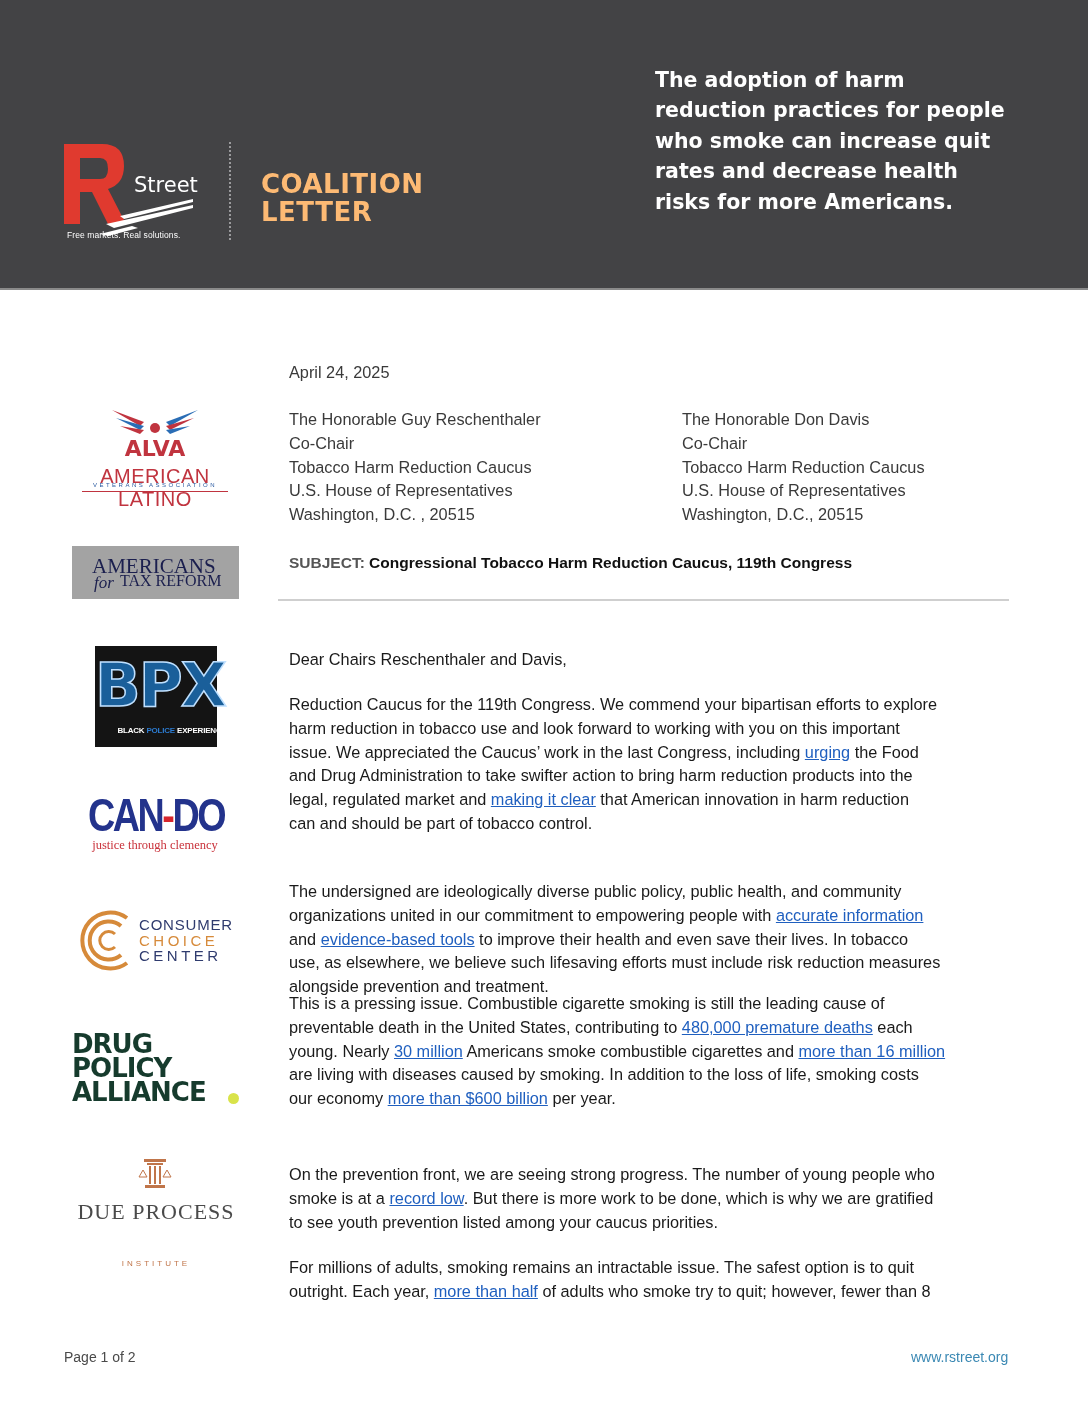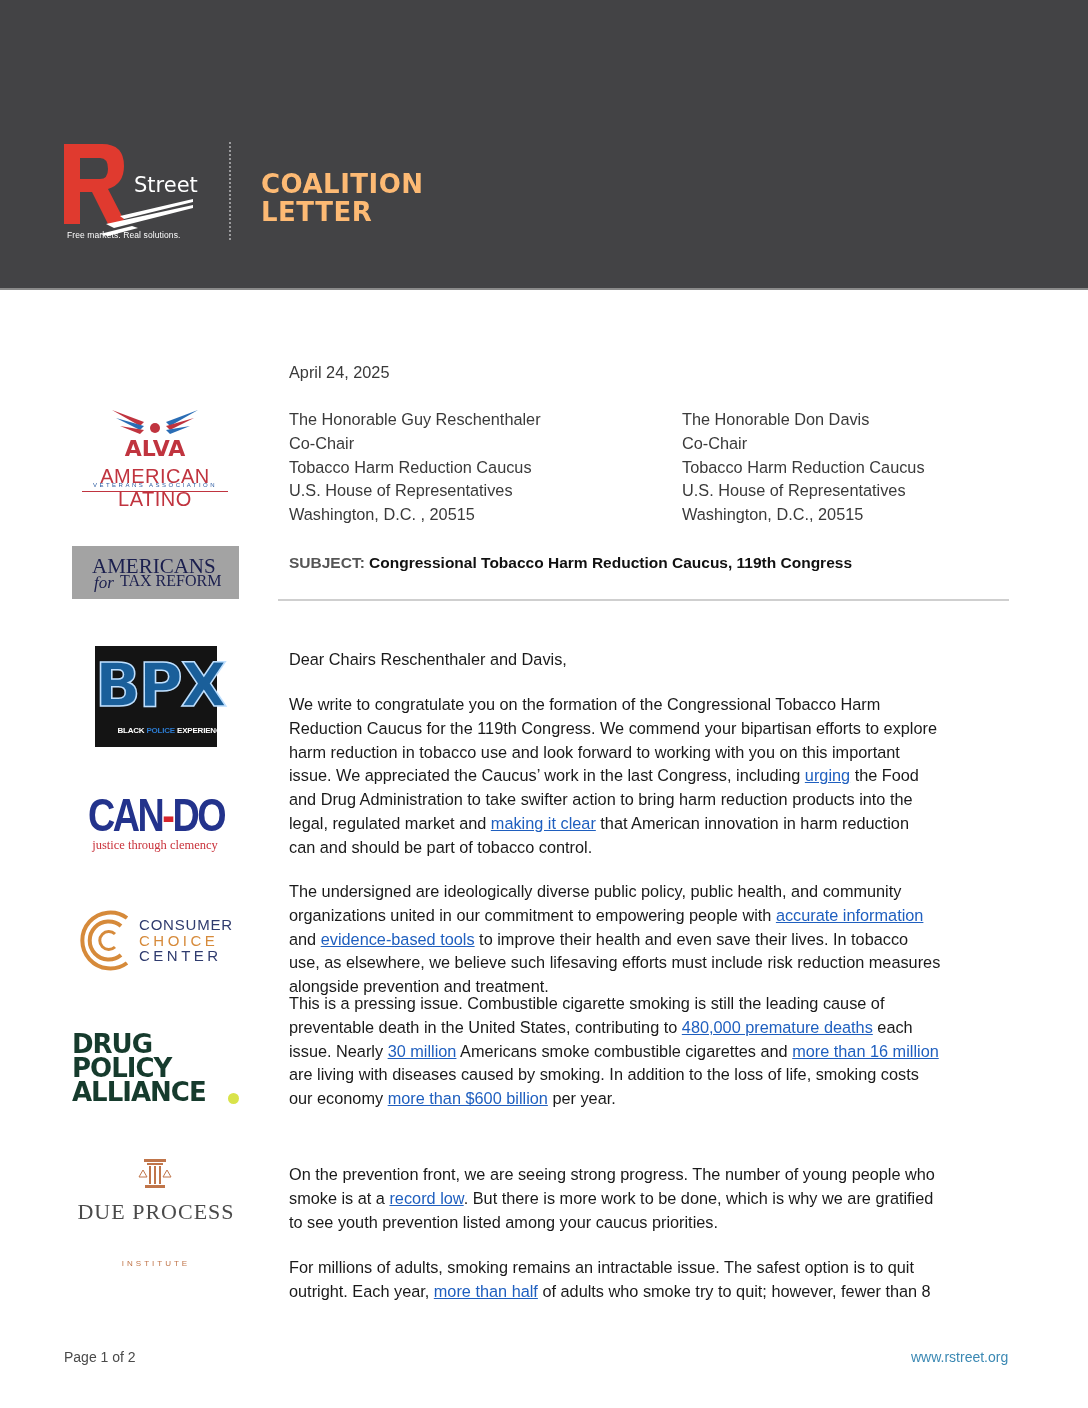--- a/index.html
+++ b/index.html
@@ -170,20 +170,21 @@
     <polygon points="58,74 131,57 131,60 62,77" fill="#ffffff"></polygon>
     <polygon points="38,92 70,84 76,86 46,94" fill="#ffffff"></polygon>
   </svg>
   <div style="position:absolute;left:134px;top:173px;font-size:21px;color:#fff;font-family:'DejaVu Sans',sans-serif;">Street</div>
   <div class="rstreet-tagline">Free markets. Real solutions.</div>
   <div class="header-divider"></div>
   <div class="coalition-title">
     <div>COALITION</div>
     <div>LETTER</div>
   </div>
+  <div class="header-quote">The adoption of harm reduction practices for people who smoke can increase quit rates and decrease health risks for more Americans.</div>
 </div>
 
 <div class="logo logo-alva">
   <svg class="alva-mark" viewBox="0 0 90 50">
     <polygon points="2,2 34,14 30,18" fill="#c0343f"></polygon>
     <polygon points="6,10 34,18 30,22" fill="#2a6db5"></polygon>
     <polygon points="10,18 34,22 30,26" fill="#c0343f"></polygon>
     <polygon points="88,2 56,14 60,18" fill="#2a6db5"></polygon>
     <polygon points="84,10 56,18 60,22" fill="#c0343f"></polygon>
     <polygon points="80,18 56,22 60,26" fill="#2a6db5"></polygon>
@@ -269,41 +270,40 @@
   <span class="label">SUBJECT:</span>
   <span>Congressional Tobacco Harm Reduction Caucus, 119th Congress</span>
 </div>
 <div class="subject-rule"></div>
 
 <div class="para greeting">
   <span class="line">Dear Chairs Reschenthaler and Davis,</span>
 </div>
 
 <div class="para p1">
-  <span class="line">We write to congratulate you on the formation of the Congressional Tobacco Harm</span>
   <span class="line">Reduction Caucus for the 119th Congress. We commend your bipartisan efforts to explore</span>
   <span class="line">harm reduction in tobacco use and look forward to working with you on this important</span>
   <span class="line"><span>issue. We appreciated the Caucus’ work in the last Congress, including </span><a href="#">urging</a><span> the Food</span></span>
   <span class="line">and Drug Administration to take swifter action to bring harm reduction products into the</span>
   <span class="line"><span>legal, regulated market and </span><a href="#">making it clear</a><span> that American innovation in harm reduction</span></span>
   <span class="line">can and should be part of tobacco control.</span>
 </div>
 
 <div class="para p2">
   <span class="line">The undersigned are ideologically diverse public policy, public health, and community</span>
   <span class="line"><span>organizations united in our commitment to empowering people with </span><a href="#">accurate information</a></span>
   <span class="line"><span>and </span><a href="#">evidence-based tools</a><span> to improve their health and even save their lives. In tobacco</span></span>
   <span class="line">use, as elsewhere, we believe such lifesaving efforts must include risk reduction measures</span>
   <span class="line">alongside prevention and treatment.</span>
 </div>
 
 <div class="para p3">
   <span class="line">This is a pressing issue. Combustible cigarette smoking is still the leading cause of</span>
   <span class="line"><span>preventable death in the United States, contributing to </span><a href="#">480,000 premature deaths</a><span> each</span></span>
-  <span class="line"><span>issue. Nearly </span><a href="#">30 million</a><span> Americans smoke combustible cigarettes and </span><a href="#">more than 16 million</a></span>
+  <span class="line"><span>young. Nearly </span><a href="#">30 million</a><span> Americans smoke combustible cigarettes and </span><a href="#">more than 16 million</a></span>
   <span class="line">are living with diseases caused by smoking. In addition to the loss of life, smoking costs</span>
   <span class="line"><span>our economy </span><a href="#">more than $600 billion</a><span> per year.</span></span>
 </div>
 
 <div class="para p4">
   <span class="line">On the prevention front, we are seeing strong progress. The number of young people who</span>
   <span class="line"><span>smoke is at a </span><a href="#">record low</a><span>. But there is more work to be done, which is why we are gratified</span></span>
   <span class="line">to see youth prevention listed among your caucus priorities.</span>
 </div>
 

